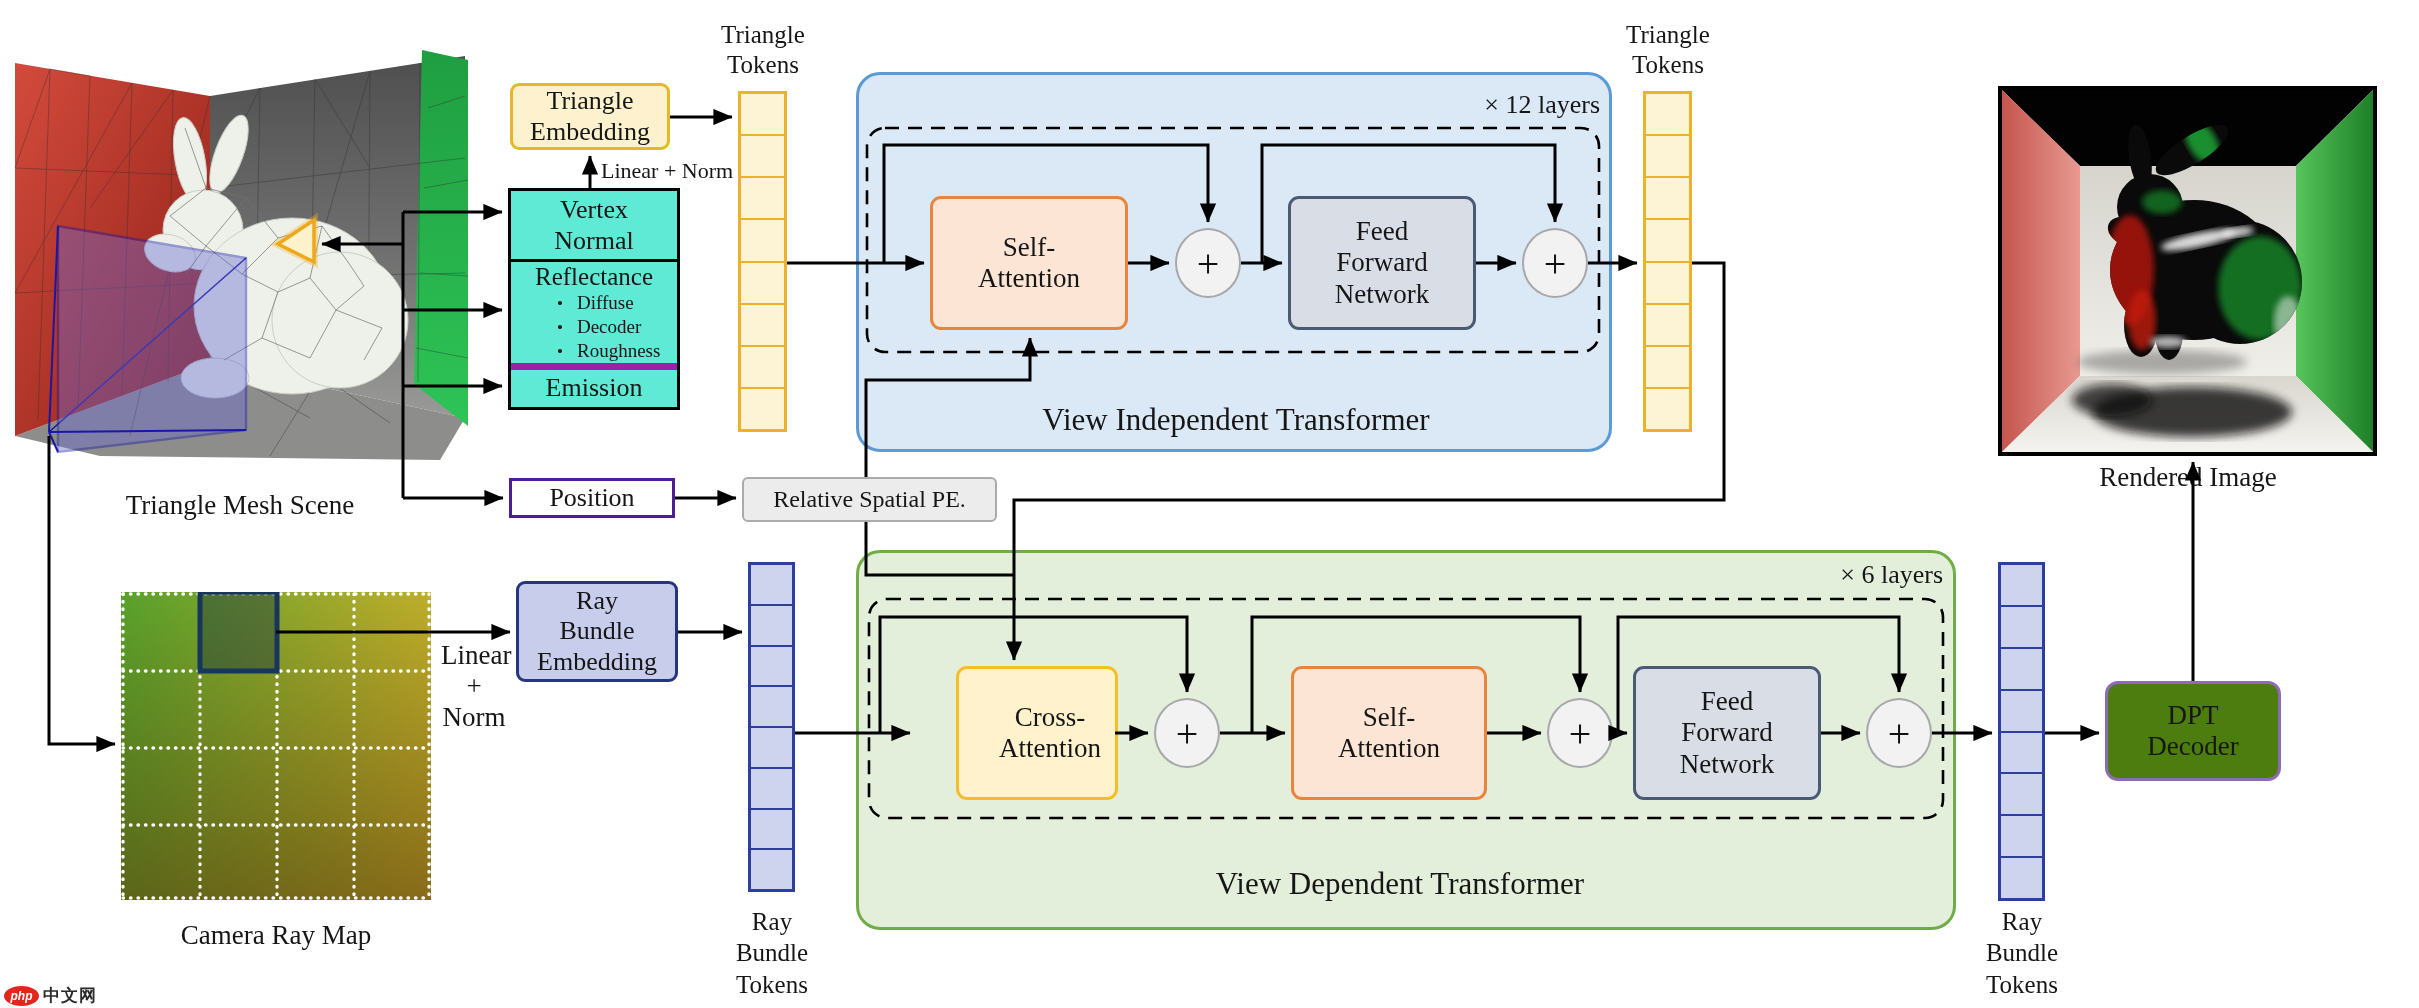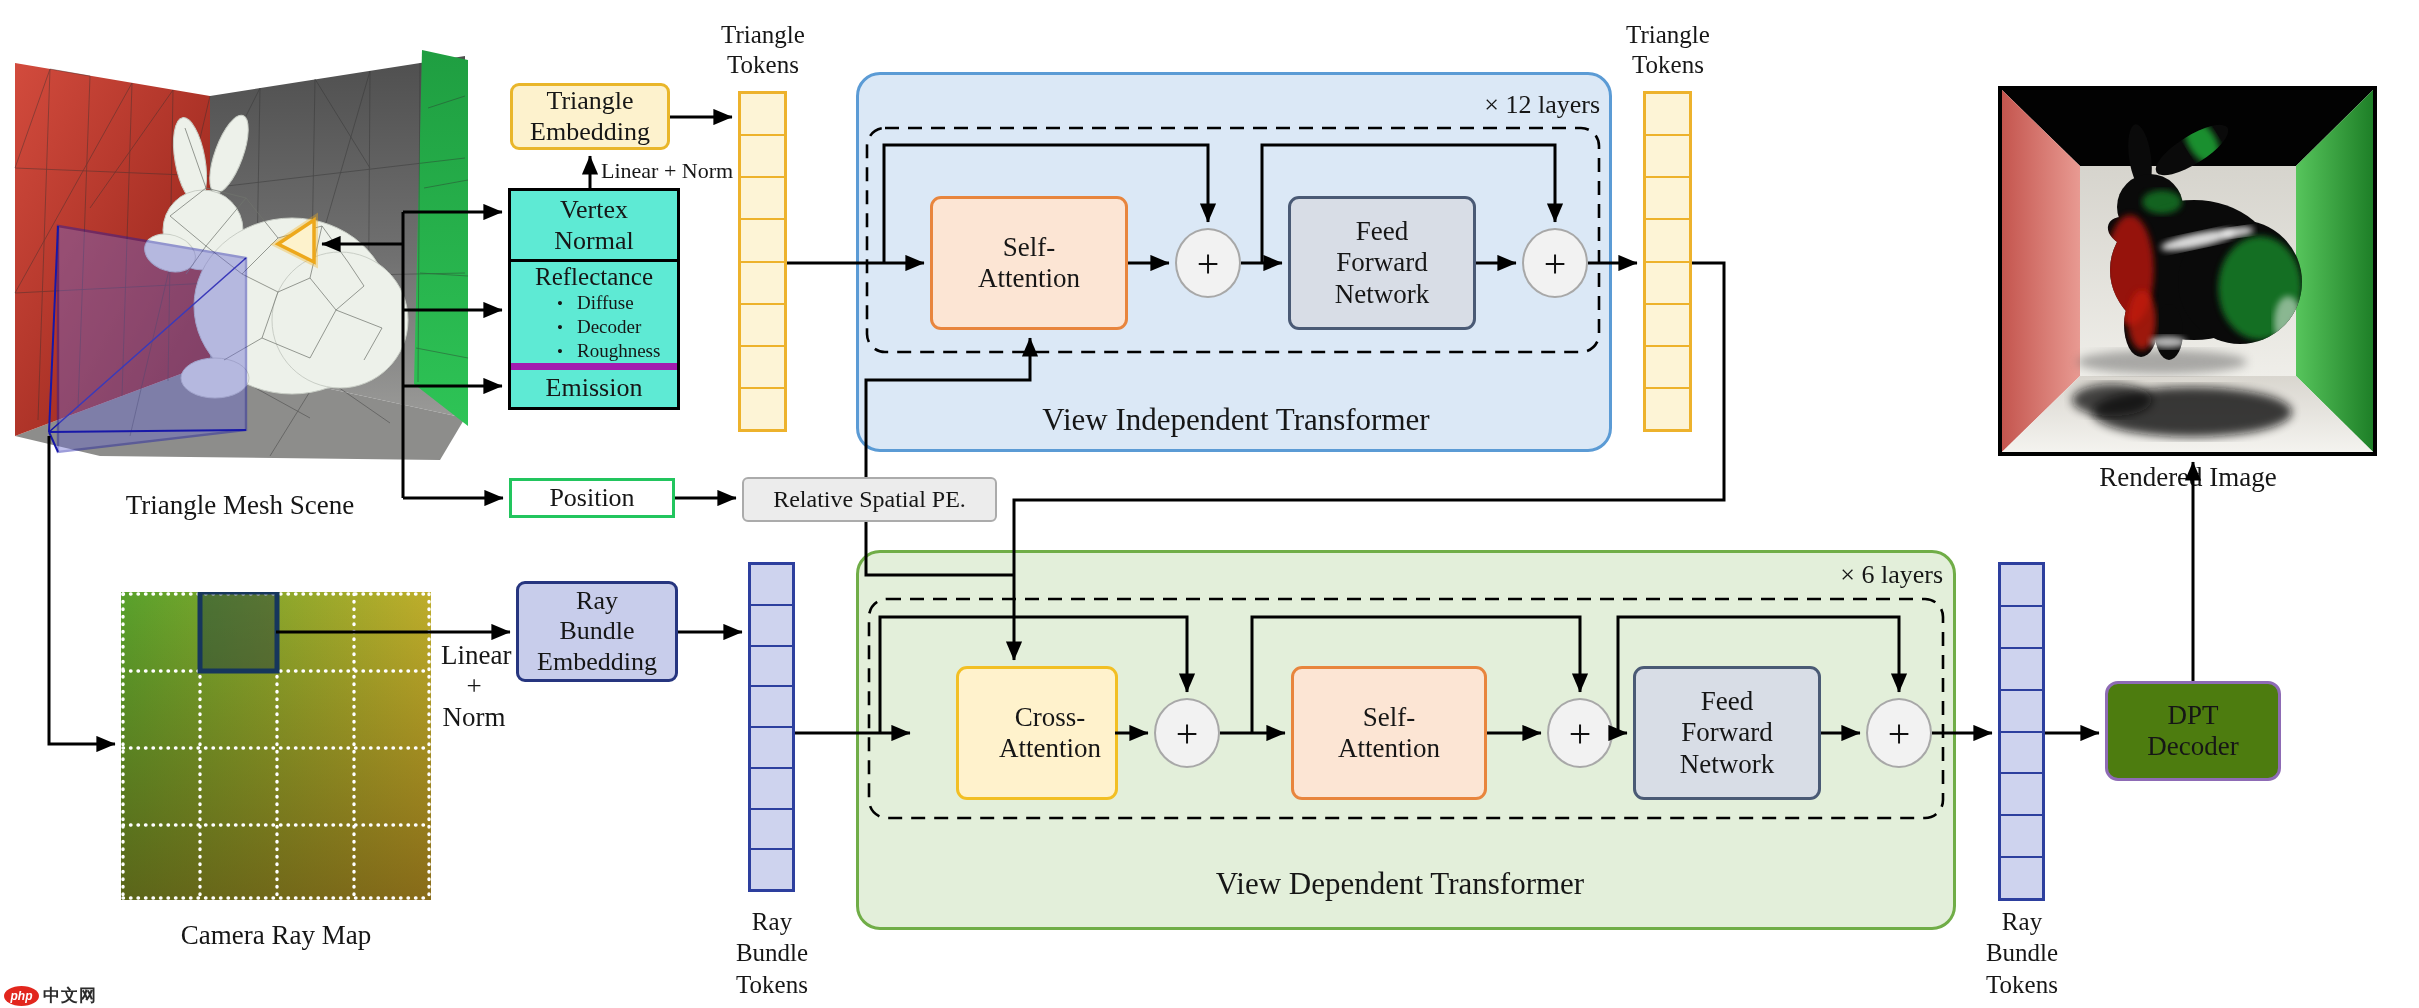--- a/index.html
+++ b/index.html
@@ -138,21 +138,21 @@
         <div>Diffuse</div>
         <div>Decoder</div>
         <div>Roughness</div>
       </div>
     </div>
     <div class="attr-sec" style="height:45px;border-top:7px solid #a21caf;font-size:26px;">
       <span>Emission</span>
     </div>
   </div>
 
-  <div class="box" style="left:509px;top:478px;width:166px;height:40px;background:#fff;border:3px solid #22c55e;font-size:26px;">
+  <div class="box" style="left:509px;top:478px;width:166px;height:40px;background:#fff;border:3px solid #4c1d95;font-size:26px;">
     <span>Position</span>
   </div>
 
   <div class="box" style="left:742px;top:477px;width:255px;height:45px;background:#ececec;border:2.6px solid #ababab;border-radius:6px;font-size:24px;">
     <span>Relative Spatial PE.</span>
   </div>
 
   <div class="box" style="left:516px;top:581px;width:162px;height:101px;background:#c8cdeb;border:3px solid #26357f;border-radius:9px;font-size:26px;">
     <span>Ray</span>
     <span>Bundle</span>

